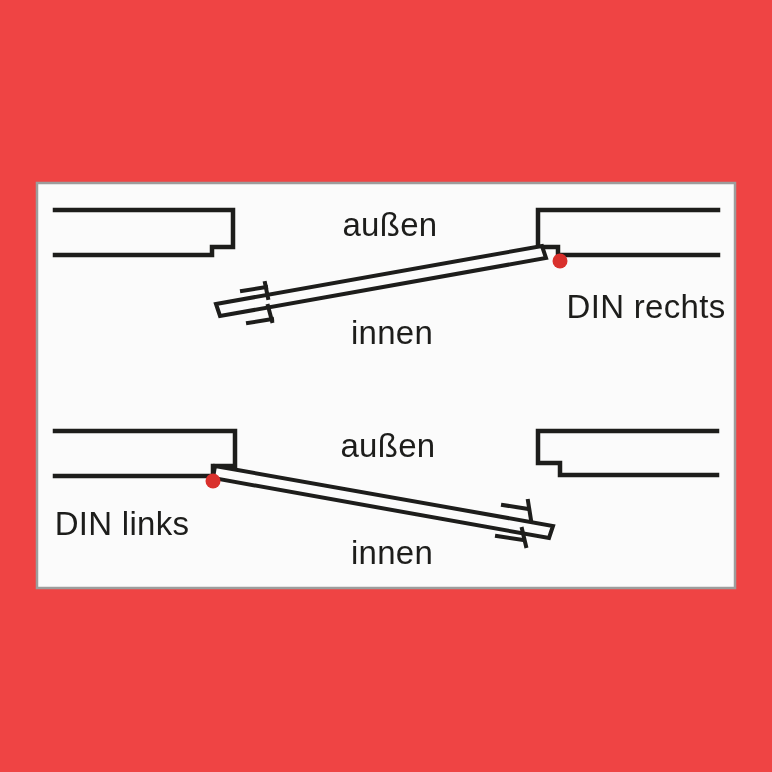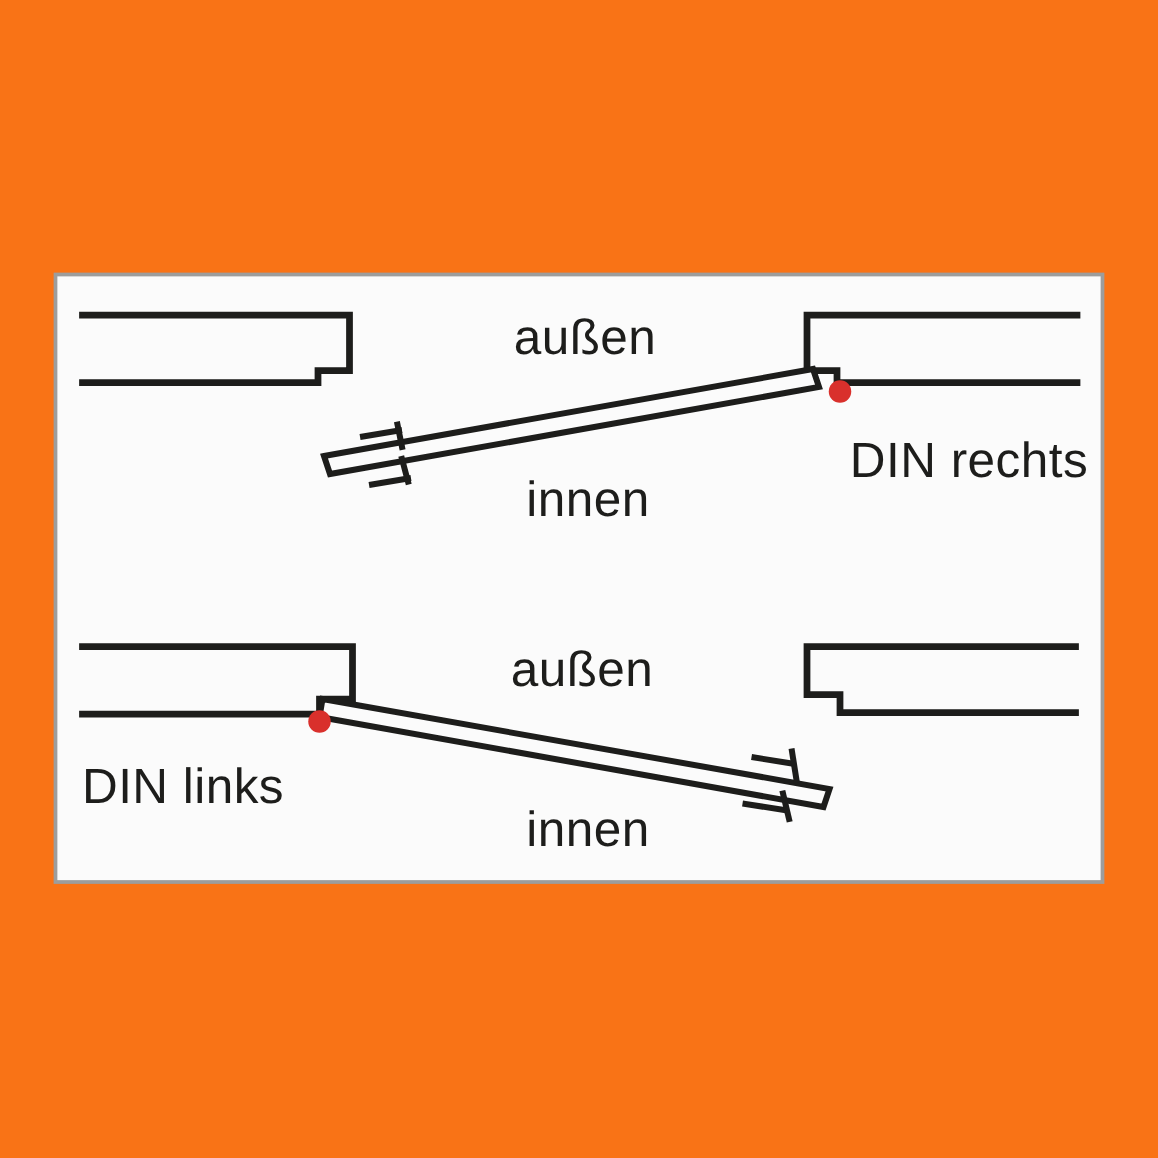--- a/index.html
+++ b/index.html
@@ -8,21 +8,21 @@
     background: #ffffff;
     width: 772px;
     height: 772px;
     overflow: hidden;
     font-family: "Liberation Sans", sans-serif;
   }
   .stage {
     position: relative;
     width: 772px;
     height: 772px;
-    background: #f97316;
+    background: #ef4444;
   }
   svg { display: block; }
   .lbl {
     font-family: "Liberation Sans", sans-serif;
     font-size: 33px;
     letter-spacing: 0.3px;
   }
 </style>
 </head>
 <body>

